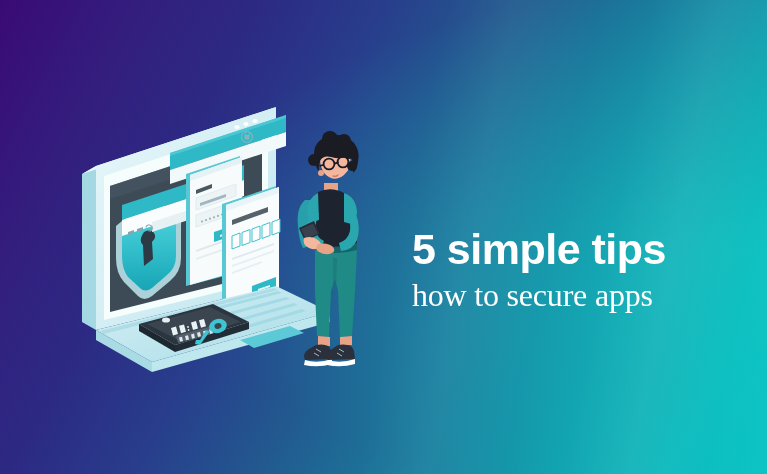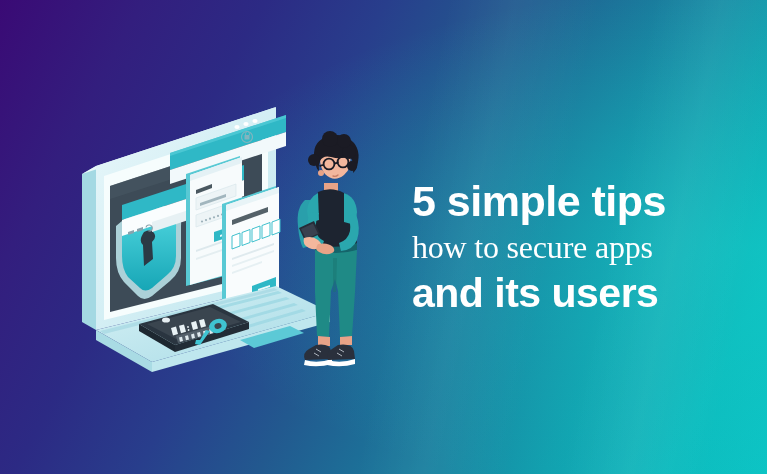--- a/index.html
+++ b/index.html
@@ -35,21 +35,21 @@
   }
   .art{position:absolute;left:0;top:0;width:767px;height:474px;}
   .headline{
     position:absolute;left:412px;top:177px;width:300px;
     color:#ffffff;
   }
   .hl{
     display:block;white-space:nowrap;
     letter-spacing:-.5px;
   }
-  .hl1{font-size:43px;font-weight:700;line-height:48px;}
+  .hl1{font-size:43px;font-weight:700;line-height:48px;margin-top:48px;}
   .hl2{font-size:32px;font-weight:400;line-height:45px;letter-spacing:-.2px;font-family:Liberation Serif, serif;}
   .hl3{font-size:41px;font-weight:700;line-height:47px;}
 </style>
 </head>
 <body>
 
 <div id="banner">
 
   <div class="bg"></div>
   <div class="bg-sheen"></div>
@@ -293,16 +293,15 @@
       <polygon points="301,229 313,223.5 318,233.5 306,239" fill="#39414f"></polygon>
 
       <path d="M304,238 q8,-3 14,2 q5,4 2,7 q-4,4 -11,1 q-7,-3 -5,-10 z" fill="#f4b79d"></path>
       <path d="M318,244 q10,-2 15,3 q3,4 -1,6 q-6,3 -13,-1 q-5,-3 -1,-8 z" fill="#e8a387"></path>
     </g>
   </svg>
 
   <div class="headline">
     <span class="hl hl1">5 simple tips</span>
     <span class="hl hl2">how to secure apps</span>
-    <span class="hl hl3">and its users</span>
   </div>
 
 </div>
 
 </body></html>

